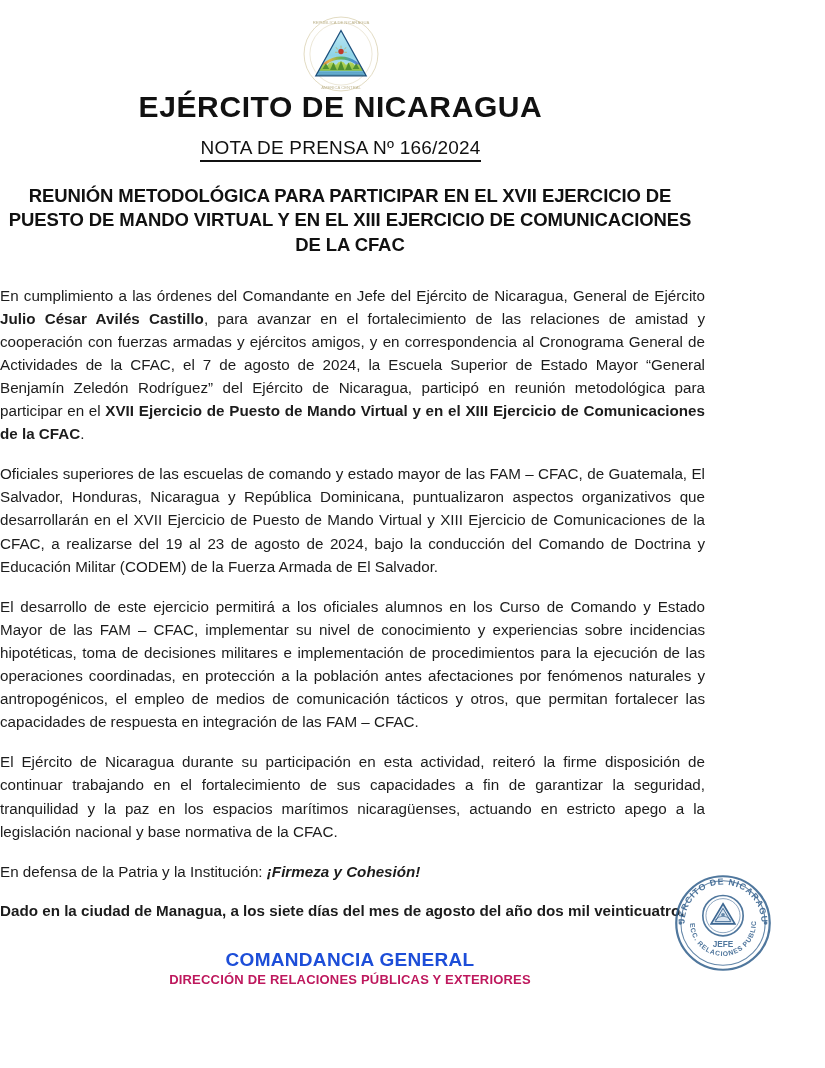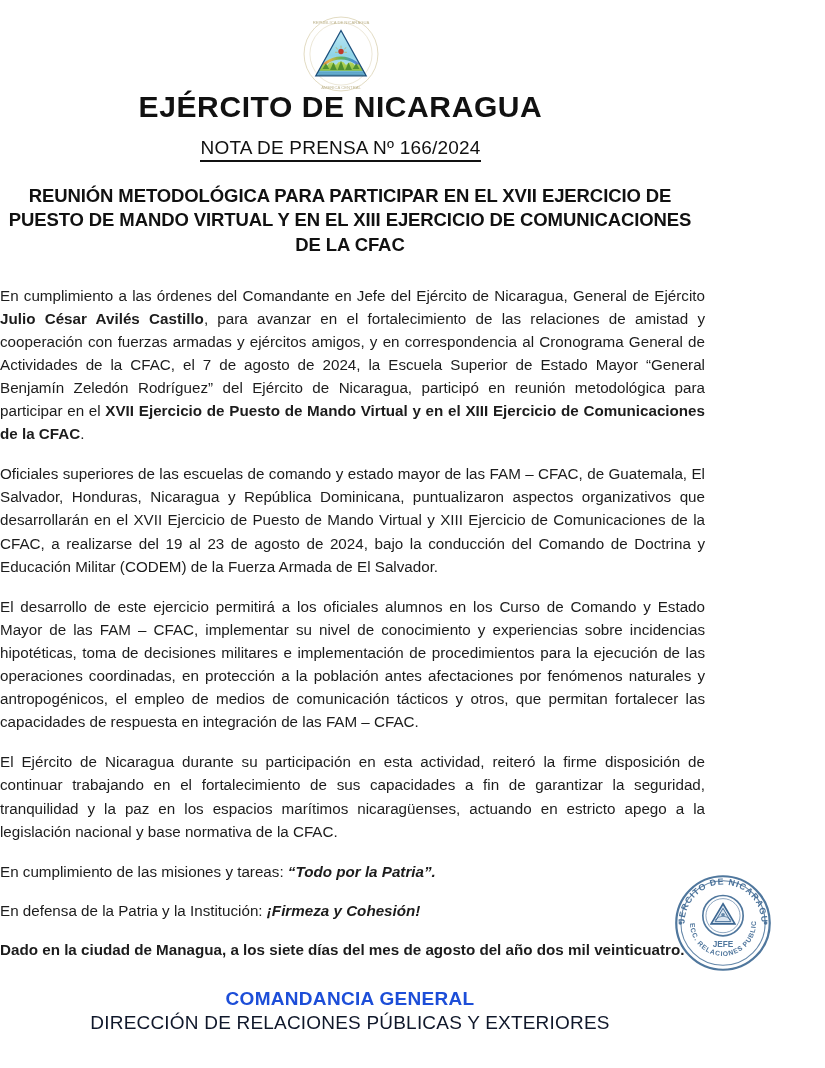--- a/index.html
+++ b/index.html
@@ -103,25 +103,25 @@
     position: relative;
   }
   .sig-line-1 {
     font-size: 19px;
     font-weight: bold;
     letter-spacing: 0.3px;
     line-height: 1.25;
     color: #1d4ed8;
   }
   .sig-line-2 {
-    font-size: 19px;
-    font-weight: normal;
+    font-size: 13px;
+    font-weight: bold;
     letter-spacing: 0.2px;
     line-height: 1.25;
-    color: #0f172a;
+    color: #be185d;
   }
 
   
   .stamp {
     position: absolute;
     left: 668px;
     top: 868px;
     width: 110px;
     height: 110px;
     opacity: 0.93;
@@ -211,21 +211,20 @@
   <div class="body-block">
 
     <p class="para"><span>En cumplimiento a las órdenes del Comandante en Jefe del Ejército de Nicaragua, General de Ejército </span><b>Julio César Avilés Castillo</b><span>, para avanzar en el fortalecimiento de las relaciones de amistad y cooperación con fuerzas armadas y ejércitos amigos, y en correspondencia al Cronograma General de Actividades de la CFAC, el 7 de agosto de 2024, la Escuela Superior de Estado Mayor “General Benjamín Zeledón Rodríguez” del Ejército de Nicaragua, participó en reunión metodológica para participar en el </span><b>XVII Ejercicio de Puesto de Mando Virtual y en el XIII Ejercicio de Comunicaciones de la CFAC</b><span>.</span></p>
 
     <p class="para">Oficiales superiores de las escuelas de comando y estado mayor de las FAM – CFAC, de Guatemala, El Salvador, Honduras, Nicaragua y República Dominicana, puntualizaron aspectos organizativos que desarrollarán en el XVII Ejercicio de Puesto de Mando Virtual y XIII Ejercicio de Comunicaciones de la CFAC, a realizarse del 19 al 23 de agosto de 2024, bajo la conducción del Comando de Doctrina y Educación Militar (CODEM) de la Fuerza Armada de El Salvador.</p>
 
     <p class="para">El desarrollo de este ejercicio permitirá a los oficiales alumnos en los Curso de Comando y Estado Mayor de las FAM – CFAC, implementar su nivel de conocimiento y experiencias sobre incidencias hipotéticas, toma de decisiones militares e implementación de procedimientos para la ejecución de las operaciones coordinadas, en protección a la población antes afectaciones por fenómenos naturales y antropogénicos, el empleo de medios de comunicación tácticos y otros, que permitan fortalecer las capacidades de respuesta en integración de las FAM – CFAC.</p>
 
     <p class="para">El Ejército de Nicaragua durante su participación en esta actividad, reiteró la firme disposición de continuar trabajando en el fortalecimiento de sus capacidades a fin de garantizar la seguridad, tranquilidad y la paz en los espacios marítimos nicaragüenses, actuando en estricto apego a la legislación nacional y base normativa de la CFAC.</p>
 
-    <p class="para para-tight"><span>En cumplimiento de las misiones y tareas: </span><span class="bi">“Todo por la Patria”.</span></p>
 
     <p class="para para-tight"><span>En defensa de la Patria y la Institución: </span><span class="bi">¡Firmeza y Cohesión!</span></p>
 
     <p class="para">Dado en la ciudad de Managua, a los siete días del mes de agosto del año dos mil veinticuatro.</p>
   </div>
 
   <div class="signature">
     <div class="sig-line-1">COMANDANCIA GENERAL</div>
     <div class="sig-line-2">DIRECCIÓN DE RELACIONES PÚBLICAS Y EXTERIORES</div>
   </div>

